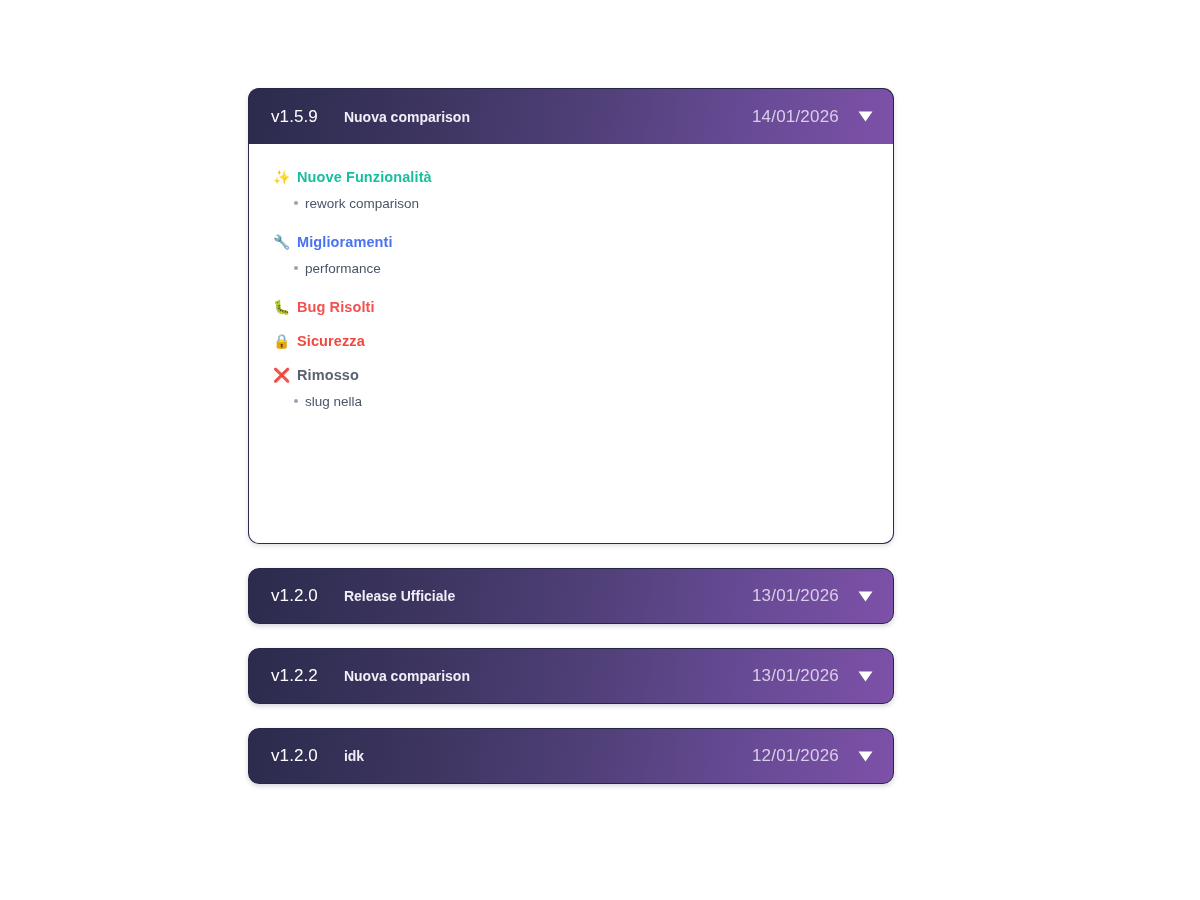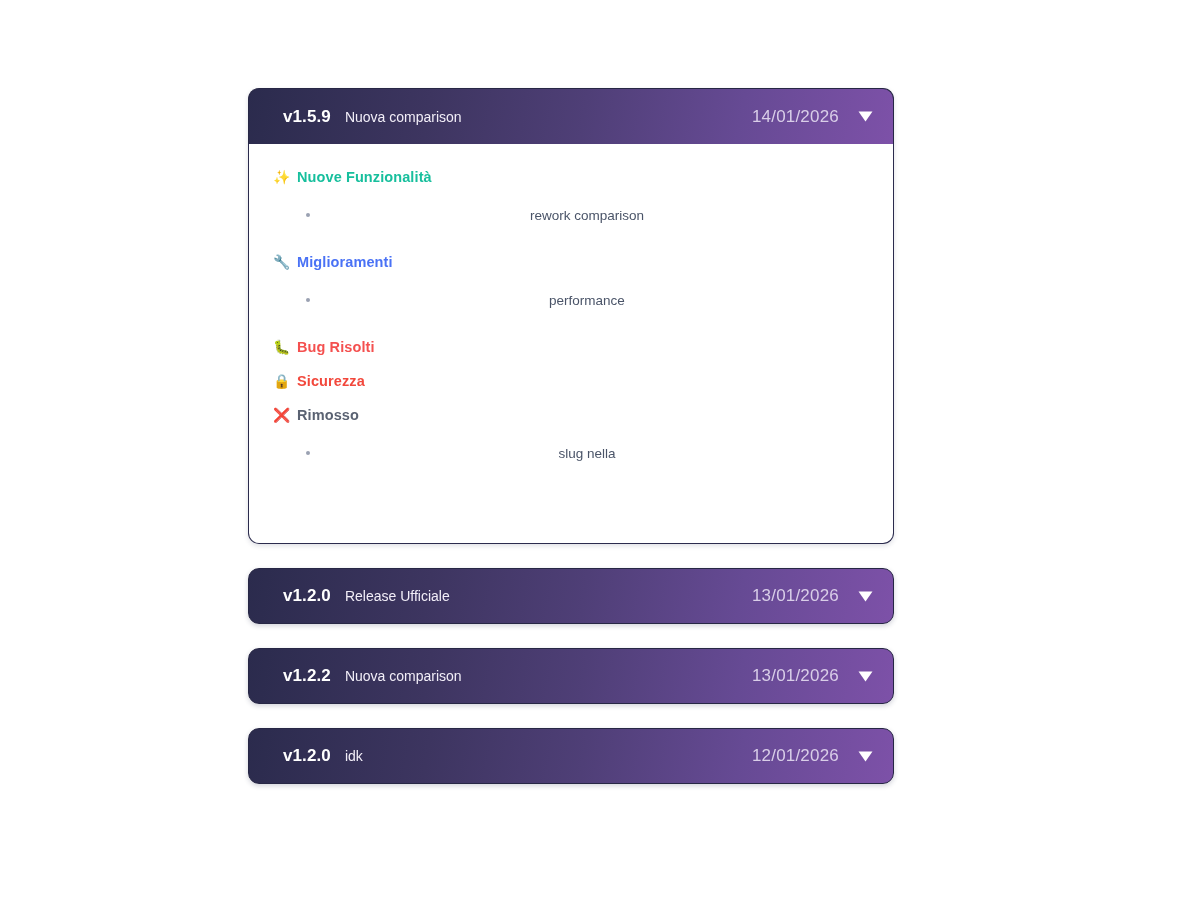--- a/index.html
+++ b/index.html
@@ -57,31 +57,30 @@
     box-shadow: 0 2px 5px rgba(30, 35, 70, 0.20);
   }
   .expanded > .card-header {
     border-radius: 11px 11px 0 0;
     border-bottom: none;
     box-shadow: none;
   }
 
   .version {
     font-size: 17px;
-    font-weight: bold;
+    font-weight: normal;
     color: #ffffff;
     letter-spacing: 0.1px;
     white-space: nowrap;
-    margin-left: 12px;
   }
   .release-title {
     font-size: 14px;
-    font-weight: normal;
+    font-weight: bold;
     color: #f2eef8;
-    margin-left: 14px;
+    margin-left: 26px;
     white-space: nowrap;
   }
   .header-spacer { flex: 1 1 auto; }
   .release-date {
     font-size: 17px;
     color: #d9cee8;
     letter-spacing: 0.2px;
     white-space: nowrap;
   }
   .chevron {
@@ -121,23 +120,22 @@
     width: 19px;
     font-size: 14px;
     line-height: 1;
     margin-right: 5px;
     display: inline-block;
     text-align: left;
   }
 
   .section-items {
     list-style: none;
-    margin: 12px;
+    margin: 0;
     padding: 0 0 2px 0;
-    text-align: center;
   }
   .section-items li {
     position: relative;
     font-size: 13.5px;
     color: #4a5468;
     padding: 6px 0 6px 32px;
     line-height: 1.25;
   }
   .section-items li::before {
     content: "";

